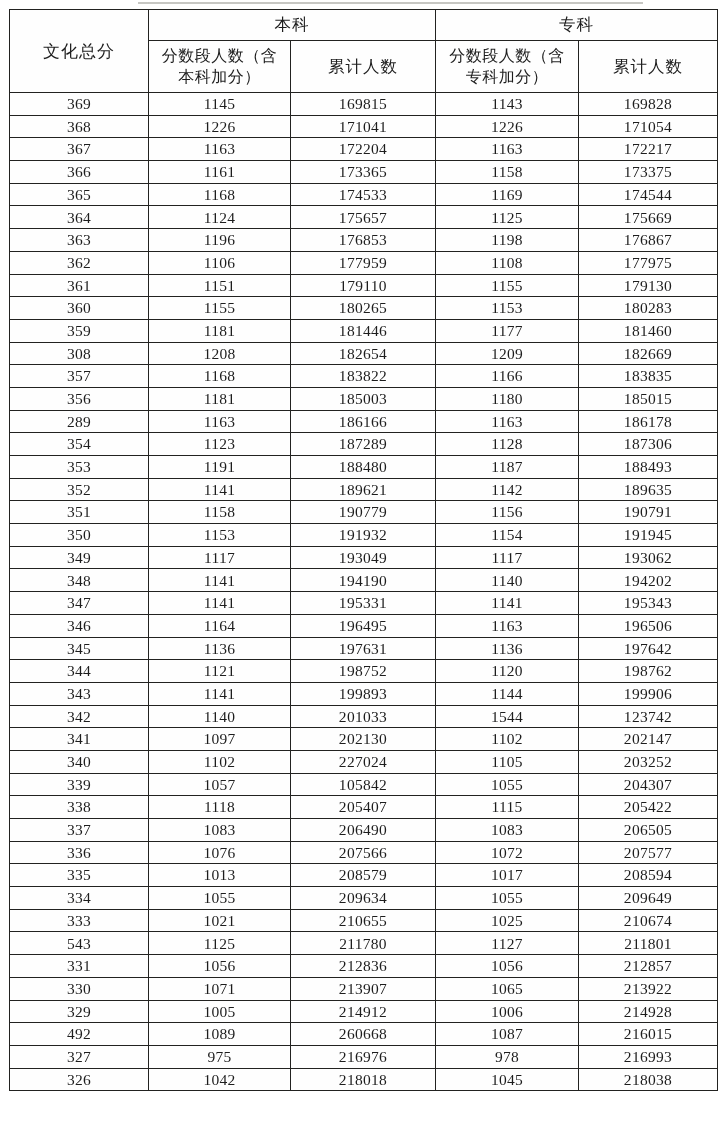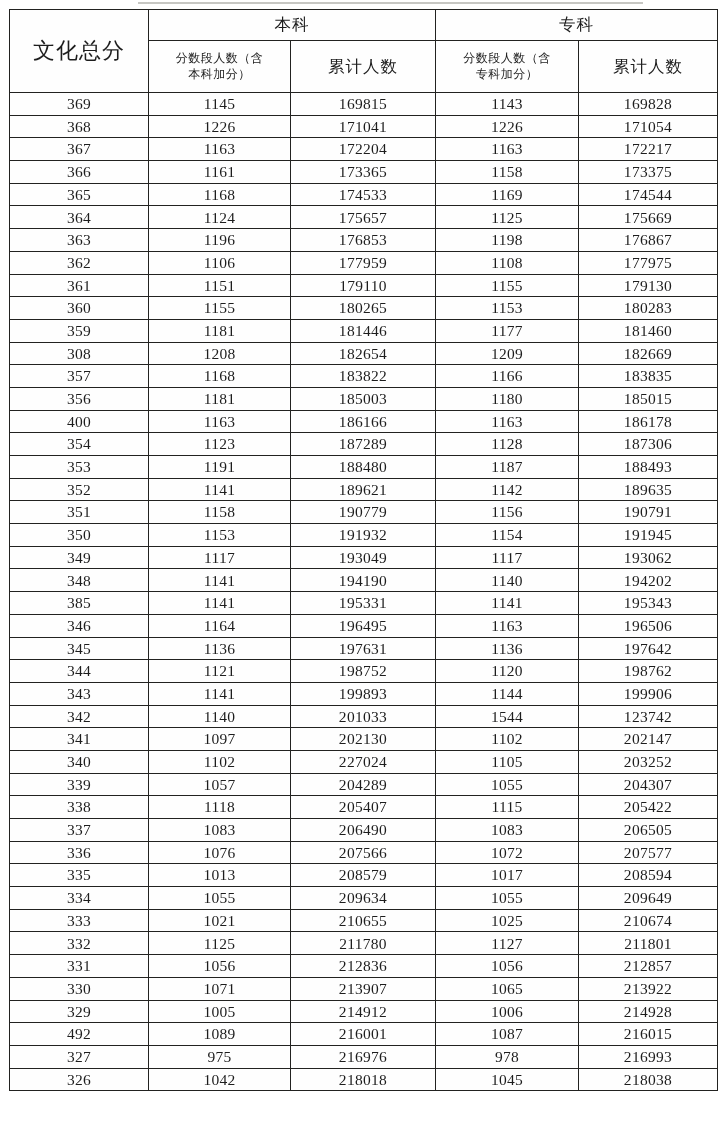--- a/index.html
+++ b/index.html
@@ -46,26 +46,26 @@
     font-size: 16.5px;
     letter-spacing: 1px;
   }
   .score-table thead tr.group-row th {
     height: 30px;
   }
   .score-table thead tr.sub-row th {
     height: 51px;
   }
   .score-table th.corner {
-    font-size: 22px;
+    font-size: 17px;
   }
   .score-table th.sub-wrap {
     white-space: pre-line;
     line-height: 1.3;
-    font-size: 12px;
+    font-size: 16px;
     letter-spacing: 0.5px;
   }
   .score-table tbody td {
     height: 21.7px;
     font-size: 15.5px;
     line-height: 1;
     letter-spacing: 0.3px;
   }
 </style>
 </head>
@@ -189,21 +189,21 @@
         <td>183835</td>
       </tr>
       <tr>
         <td>356</td>
         <td>1181</td>
         <td>185003</td>
         <td>1180</td>
         <td>185015</td>
       </tr>
       <tr>
-        <td>400</td>
+        <td>289</td>
         <td>1163</td>
         <td>186166</td>
         <td>1163</td>
         <td>186178</td>
       </tr>
       <tr>
         <td>354</td>
         <td>1123</td>
         <td>187289</td>
         <td>1128</td>
@@ -245,21 +245,21 @@
         <td>193062</td>
       </tr>
       <tr>
         <td>348</td>
         <td>1141</td>
         <td>194190</td>
         <td>1140</td>
         <td>194202</td>
       </tr>
       <tr>
-        <td>385</td>
+        <td>347</td>
         <td>1141</td>
         <td>195331</td>
         <td>1141</td>
         <td>195343</td>
       </tr>
       <tr>
         <td>346</td>
         <td>1164</td>
         <td>196495</td>
         <td>1163</td>
@@ -303,21 +303,21 @@
       <tr>
         <td>340</td>
         <td>1102</td>
         <td>227024</td>
         <td>1105</td>
         <td>203252</td>
       </tr>
       <tr>
         <td>339</td>
         <td>1057</td>
-        <td>204289</td>
+        <td>105842</td>
         <td>1055</td>
         <td>204307</td>
       </tr>
       <tr>
         <td>338</td>
         <td>1118</td>
         <td>205407</td>
         <td>1115</td>
         <td>205422</td>
       </tr>
@@ -350,21 +350,21 @@
         <td>209649</td>
       </tr>
       <tr>
         <td>333</td>
         <td>1021</td>
         <td>210655</td>
         <td>1025</td>
         <td>210674</td>
       </tr>
       <tr>
-        <td>332</td>
+        <td>543</td>
         <td>1125</td>
         <td>211780</td>
         <td>1127</td>
         <td>211801</td>
       </tr>
       <tr>
         <td>331</td>
         <td>1056</td>
         <td>212836</td>
         <td>1056</td>
@@ -380,21 +380,21 @@
       <tr>
         <td>329</td>
         <td>1005</td>
         <td>214912</td>
         <td>1006</td>
         <td>214928</td>
       </tr>
       <tr>
         <td>492</td>
         <td>1089</td>
-        <td>216001</td>
+        <td>260668</td>
         <td>1087</td>
         <td>216015</td>
       </tr>
       <tr>
         <td>327</td>
         <td>975</td>
         <td>216976</td>
         <td>978</td>
         <td>216993</td>
       </tr>

